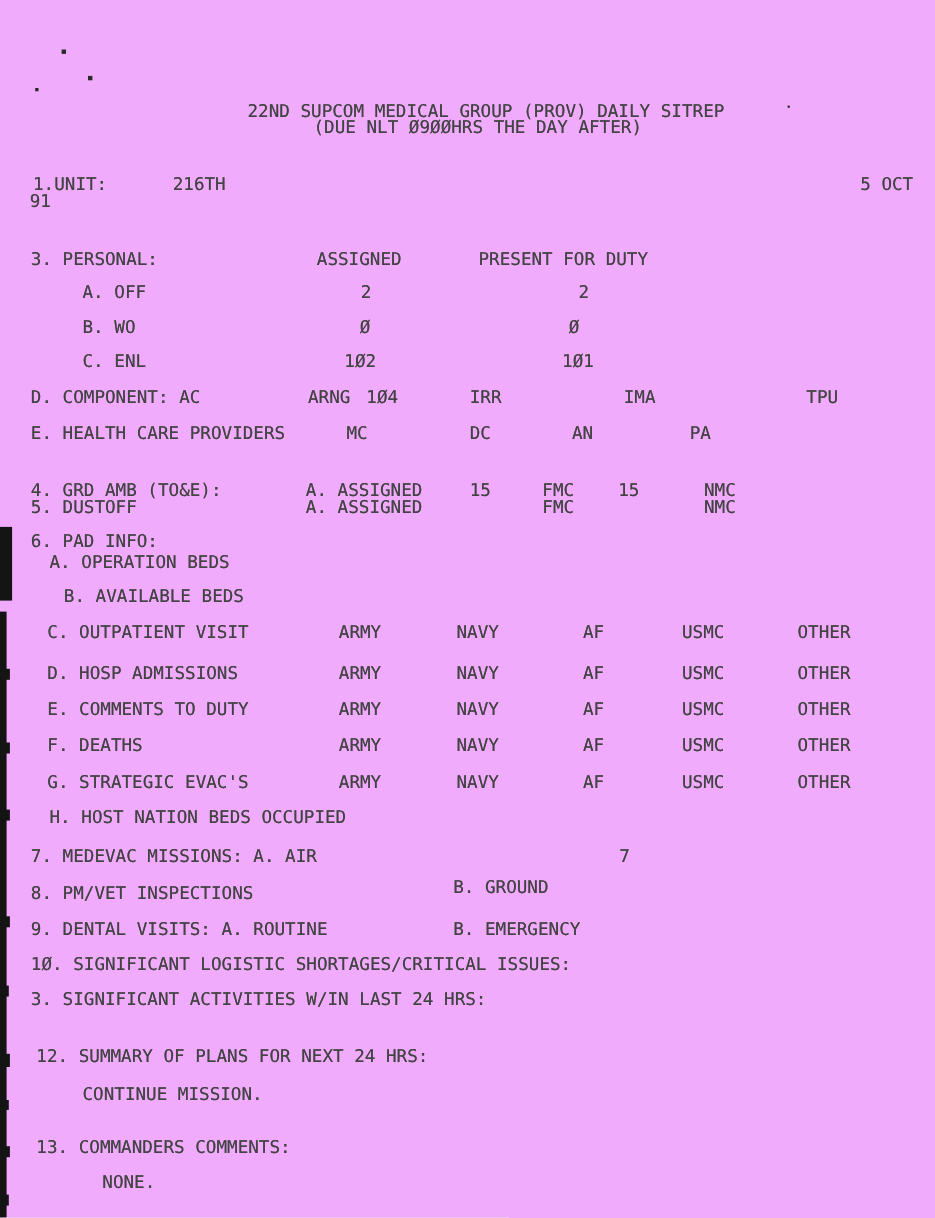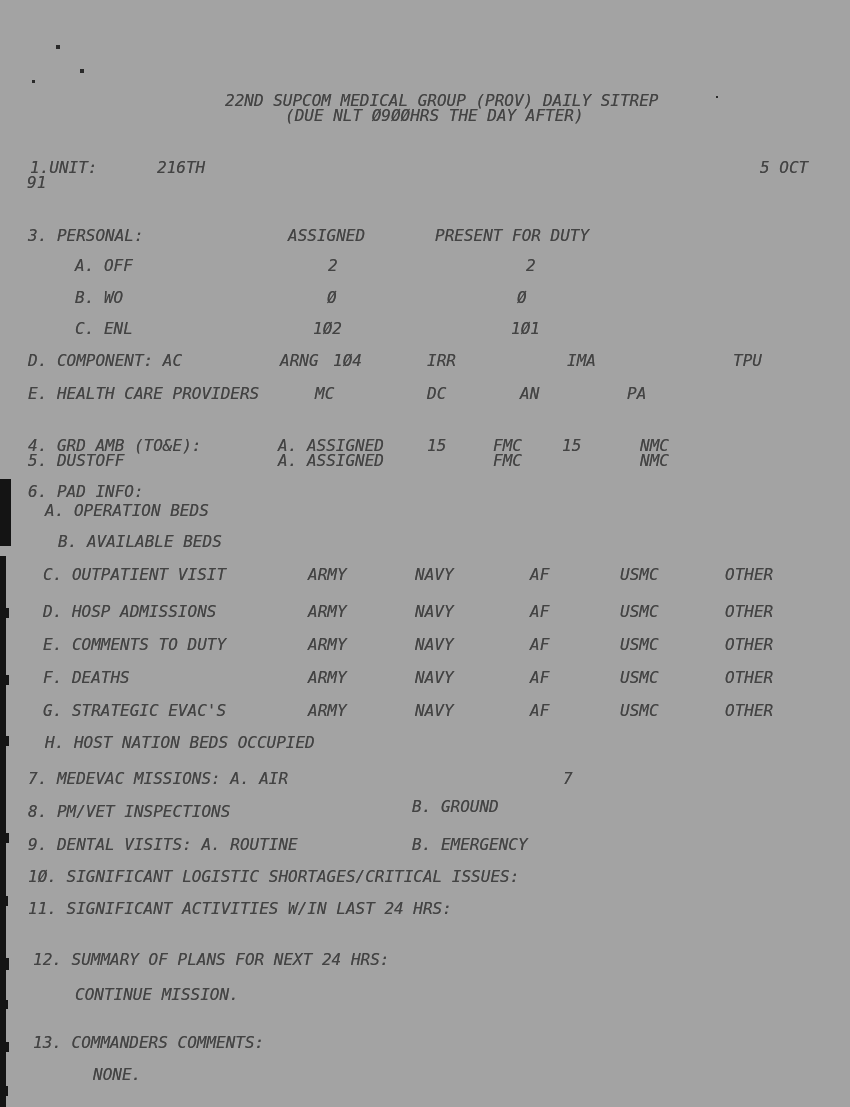--- a/index.html
+++ b/index.html
@@ -1,24 +1,23 @@
 <!DOCTYPE html>
 <html><head>
 <meta charset="utf-8">
 <style>
   html,body{margin:0;padding:0;background:#e8e8e8;}
   .page{
     position:relative;
     width:850px;height:1107px;
-    background:#a3a3a3;
+    background:#f0abfc;
     overflow:hidden;
     font-family:"DejaVu Sans Mono", monospace;
     font-size:16px;
     color:#434343;
-    font-style:italic;
   }
   .t{
     position:absolute;
     white-space:pre;
     line-height:1;
     letter-spacing:0px;
     text-shadow:0 0 0.5px rgba(70,70,70,0.75);
   }
   .artifact{position:absolute;background:#141414;}
   .speck{position:absolute;background:#2a2a2a;}
@@ -42,21 +41,21 @@
   <div class="speck" style="left:56px;top:45px;width:4px;height:4px"></div>
   <div class="speck" style="left:80px;top:69px;width:4px;height:4px"></div>
   <div class="speck" style="left:32px;top:80px;width:3px;height:3px"></div>
   <div class="speck" style="left:716px;top:96px;width:2px;height:2px"></div>
 
   <span class="t" style="left:225px;top:93px">22ND SUPCOM MEDICAL GROUP (PROV) DAILY SITREP</span>
   <span class="t" style="left:285px;top:108px">(DUE NLT Ø9ØØHRS THE DAY AFTER)</span>
 
   <span class="t" style="left:30px;top:160px">1.UNIT:</span>
   <span class="t" style="left:157px;top:160px">216TH</span>
-  <span class="t" style="left:760px;top:160px">5 OCT</span>
+  <span class="t" style="left:782px;top:160px">5 OCT</span>
   <span class="t" style="left:27px;top:175px">91</span>
 
   <span class="t" style="left:28px;top:228px">3. PERSONAL:</span>
   <span class="t" style="left:288px;top:228px">ASSIGNED</span>
   <span class="t" style="left:435px;top:228px">PRESENT FOR DUTY</span>
 
   <span class="t" style="left:75px;top:258px">A. OFF</span>
   <span class="t" style="left:328px;top:258px">2</span>
   <span class="t" style="left:526px;top:258px">2</span>
 
@@ -137,21 +136,21 @@
   <span class="t" style="left:28px;top:771px">7. MEDEVAC MISSIONS: A. AIR</span>
   <span class="t" style="left:412px;top:799px">B. GROUND</span>
   <span class="t" style="left:563px;top:771px">7</span>
 
   <span class="t" style="left:28px;top:804px">8. PM/VET INSPECTIONS</span>
 
   <span class="t" style="left:28px;top:837px">9. DENTAL VISITS: A. ROUTINE</span>
   <span class="t" style="left:412px;top:837px">B. EMERGENCY</span>
 
   <span class="t" style="left:28px;top:869px">1Ø. SIGNIFICANT LOGISTIC SHORTAGES/CRITICAL ISSUES:</span>
-  <span class="t" style="left:28px;top:901px">11. SIGNIFICANT ACTIVITIES W/IN LAST 24 HRS:</span>
+  <span class="t" style="left:28px;top:901px">3. SIGNIFICANT ACTIVITIES W/IN LAST 24 HRS:</span>
 
   <span class="t" style="left:33px;top:952px">12. SUMMARY OF PLANS FOR NEXT 24 HRS:</span>
   <span class="t" style="left:75px;top:987px">CONTINUE MISSION.</span>
 
   <span class="t" style="left:33px;top:1035px">13. COMMANDERS COMMENTS:</span>
   <span class="t" style="left:93px;top:1067px">NONE.</span>
 
 </div>
 
 </body></html>

